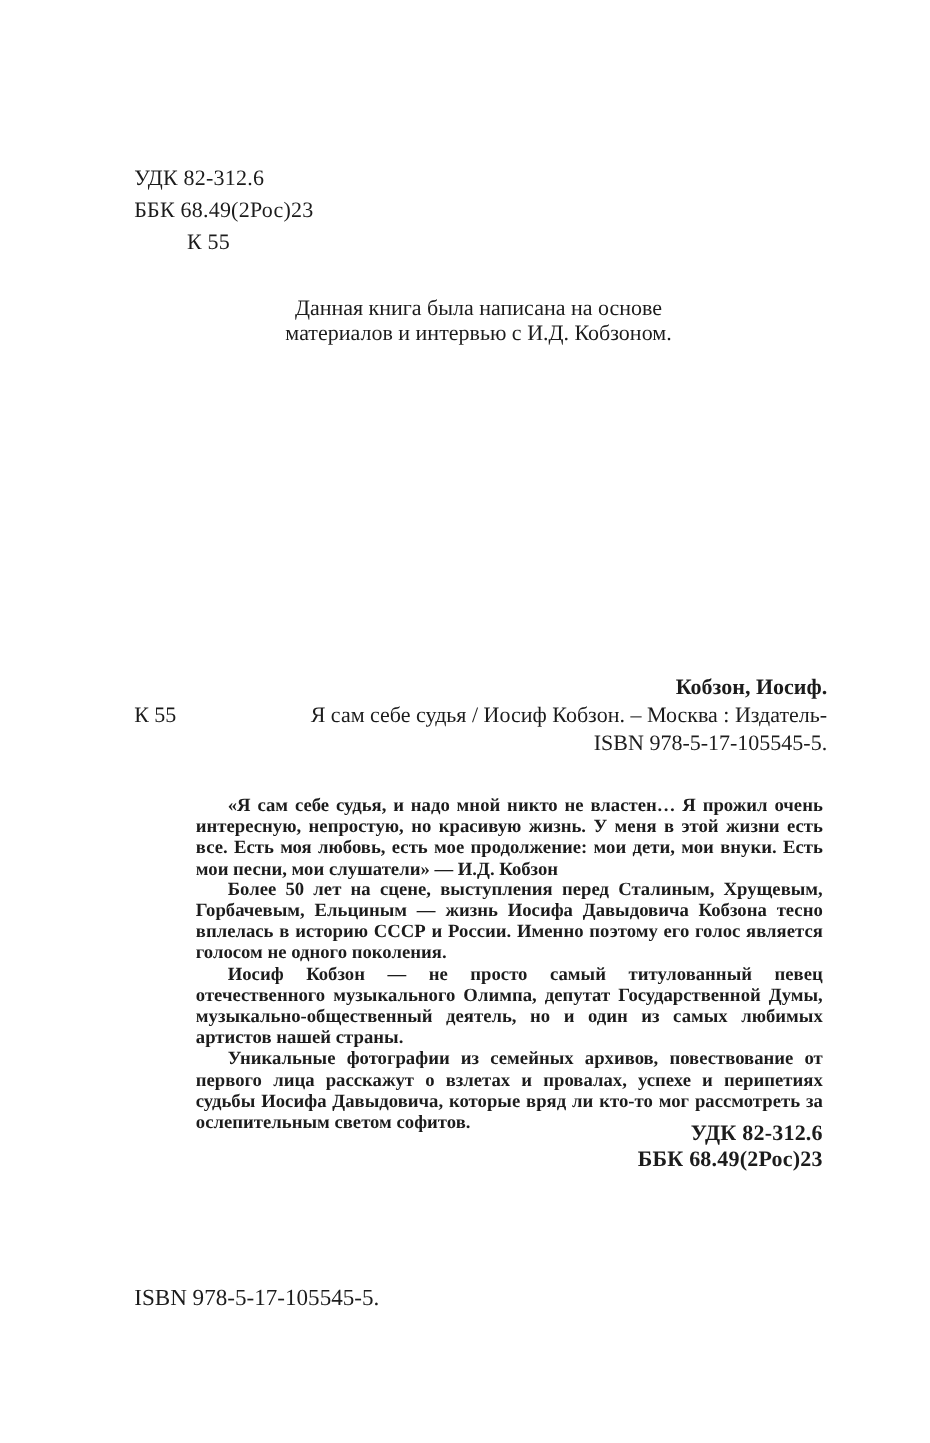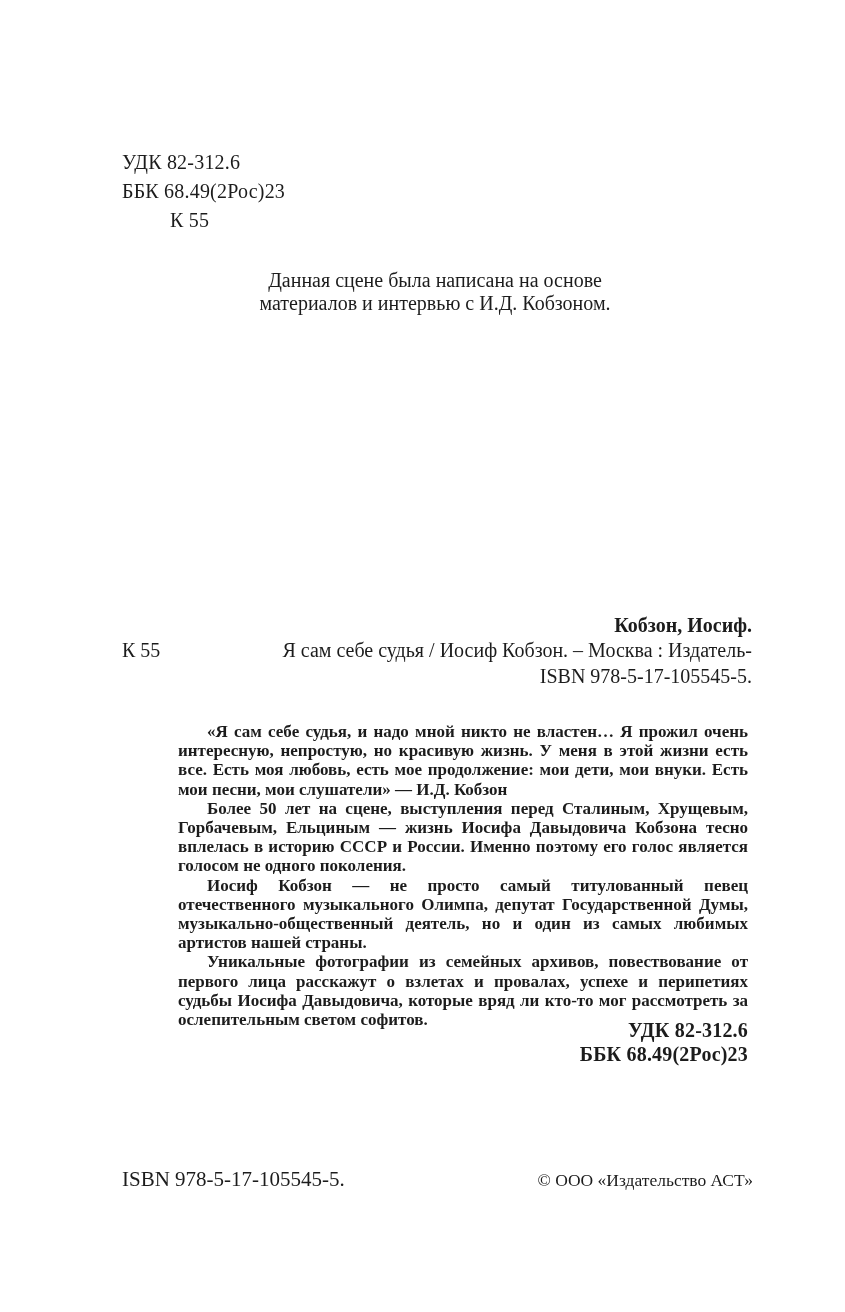--- a/index.html
+++ b/index.html
@@ -75,21 +75,21 @@
 </head>
 <body>
 
 <div class="abs top-codes">
   <div>УДК 82-312.6</div>
   <div>ББК 68.49(2Рос)23</div>
   <div class="author-sign">К 55</div>
 </div>
 
 <div class="abs notice">
-  <div>Данная сцене была написана на основе</div>
+  <div>Данная книга была написана на основе</div>
   <div>материалов и интервью с И.Д. Кобзоном.</div>
 </div>
 
 <div class="abs catalog">
   <div class="author-heading">Кобзон, Иосиф.</div>
   <div class="entry-wrap">
     <span class="author-sign-2">К 55</span>
     <div class="entry-line1">Я сам себе судья / Иосиф Кобзон. – Москва : Издатель-</div>
   </div>
   <div class="catalog-isbn">ISBN 978-5-17-105545-5.</div>
@@ -102,14 +102,13 @@
   <p>Уникальные фотографии из семейных архивов, повествование от первого лица расскажут о взлетах и провалах, успехе и перипетиях судьбы Иосифа Давыдовича, которые вряд ли кто-то мог рассмотреть за ослепительным светом софитов.</p>
 </div>
 
 <div class="abs bottom-codes">
   <div>УДК 82-312.6</div>
   <div>ББК 68.49(2Рос)23</div>
 </div>
 
 <div class="abs footer">
   <span class="footer-isbn">ISBN 978-5-17-105545-5.</span>
-  <span class="copyright">© ООО «Издательство АСТ»</span>
 </div>
 
 </body></html>

